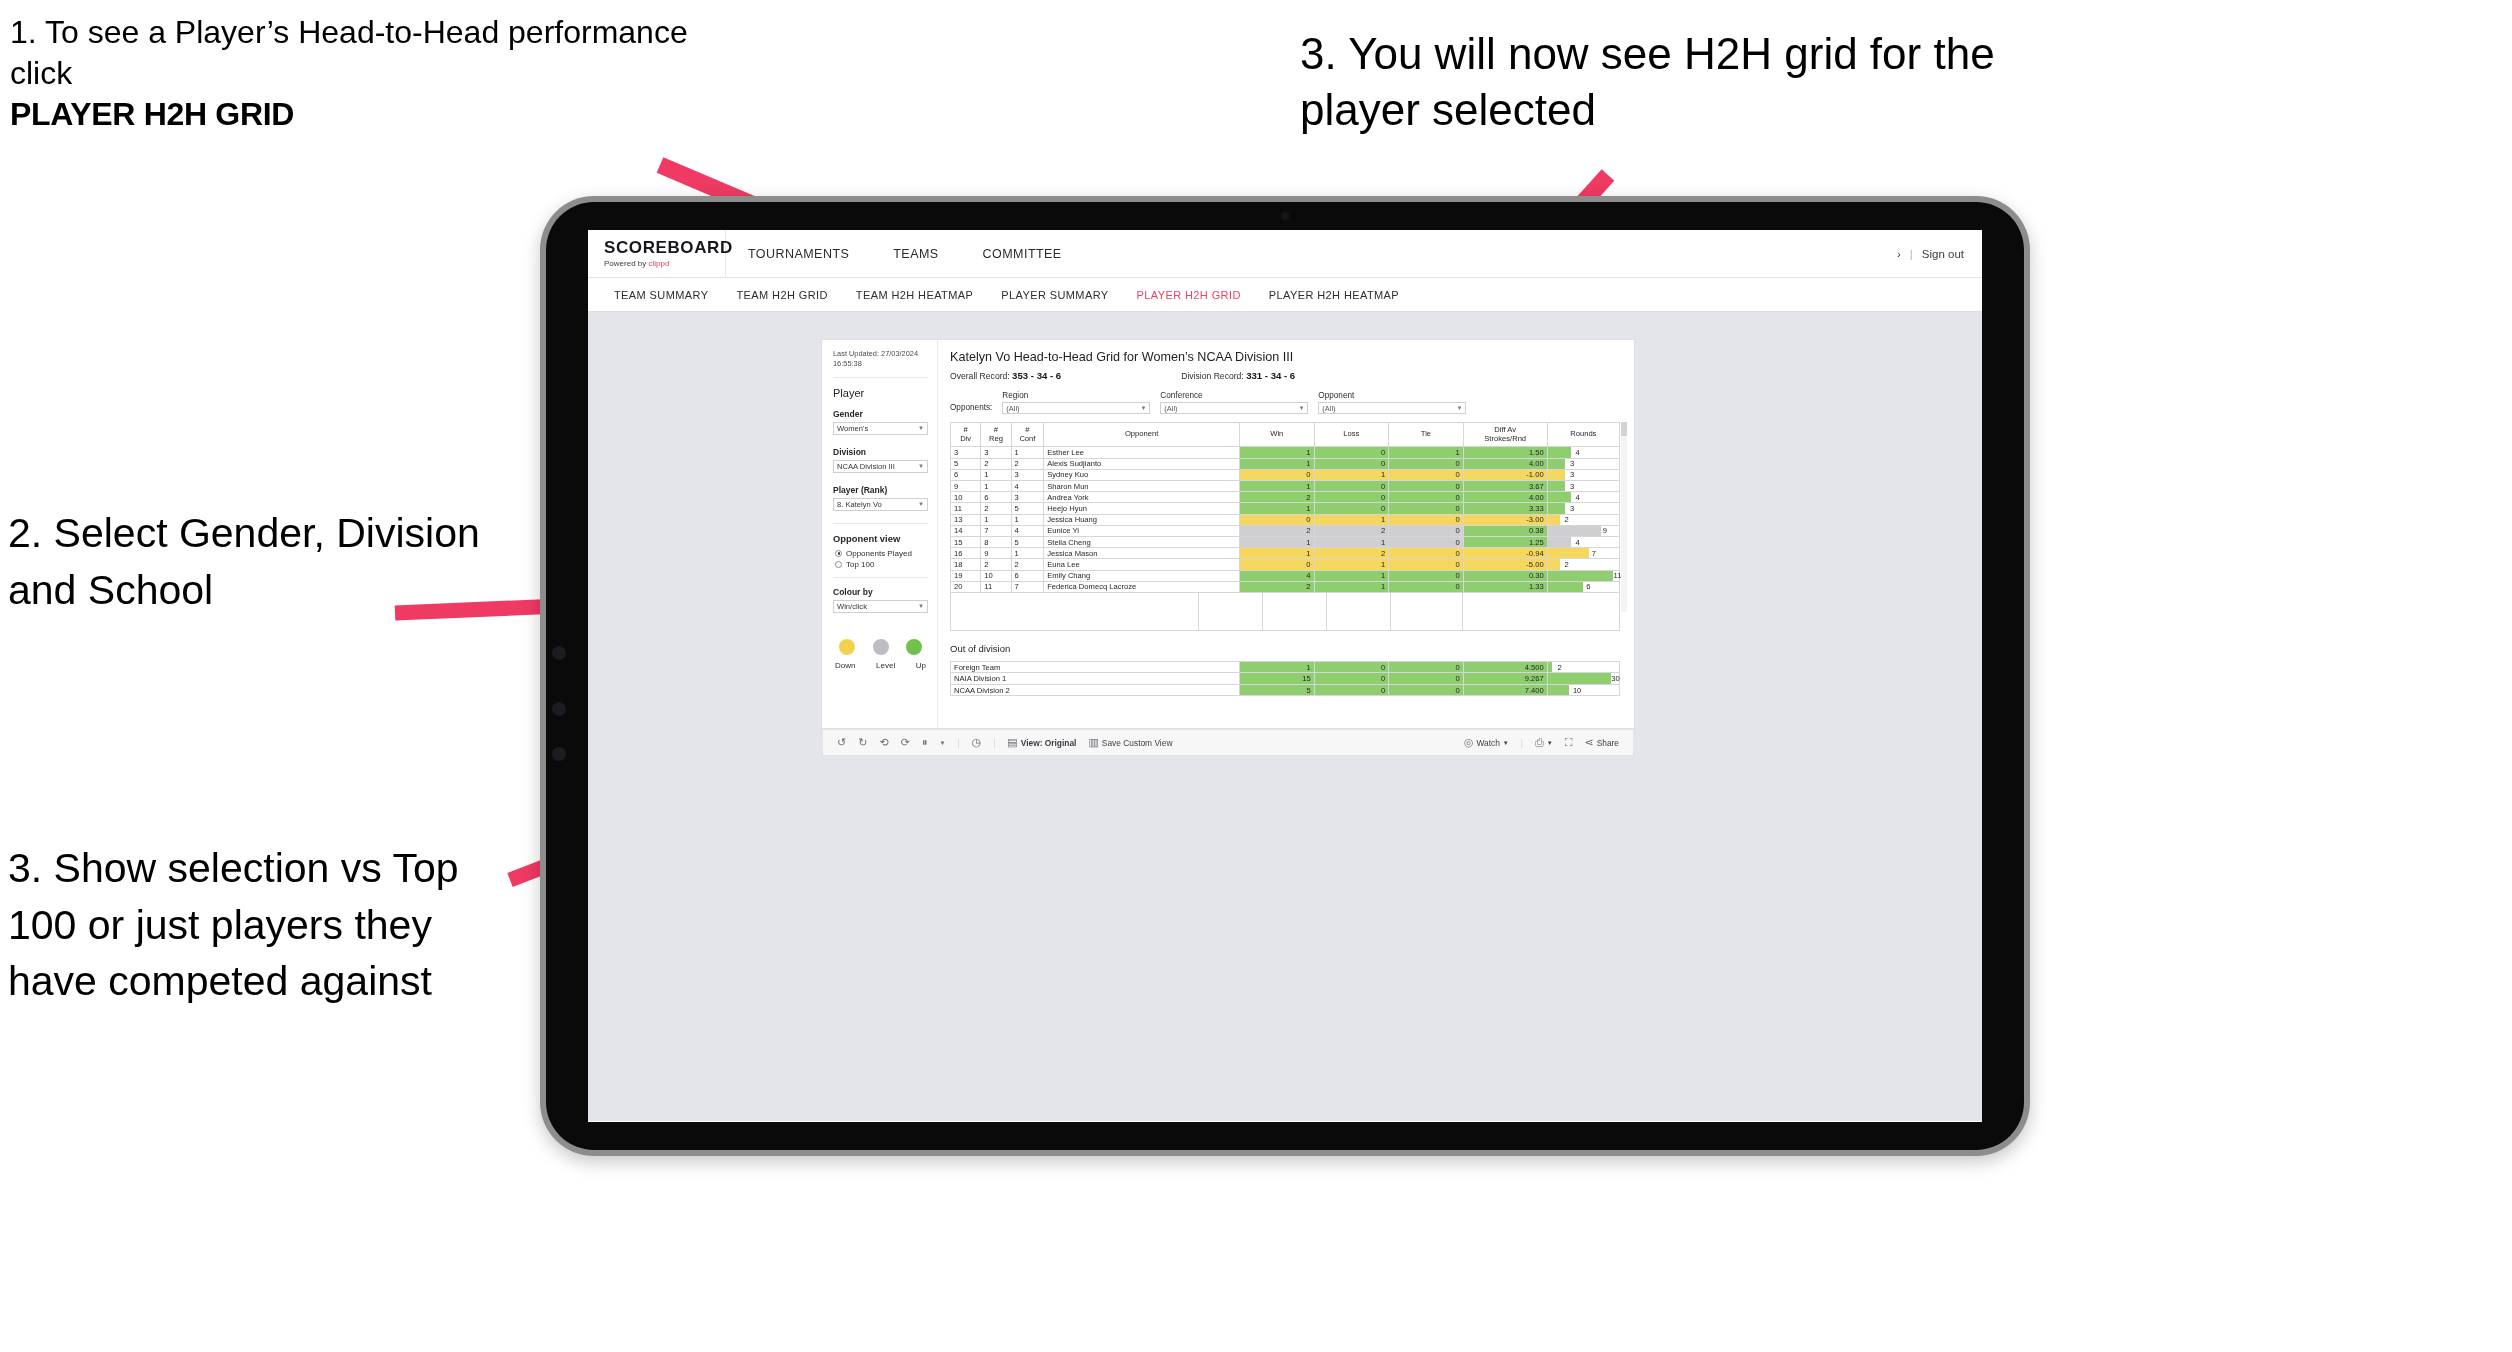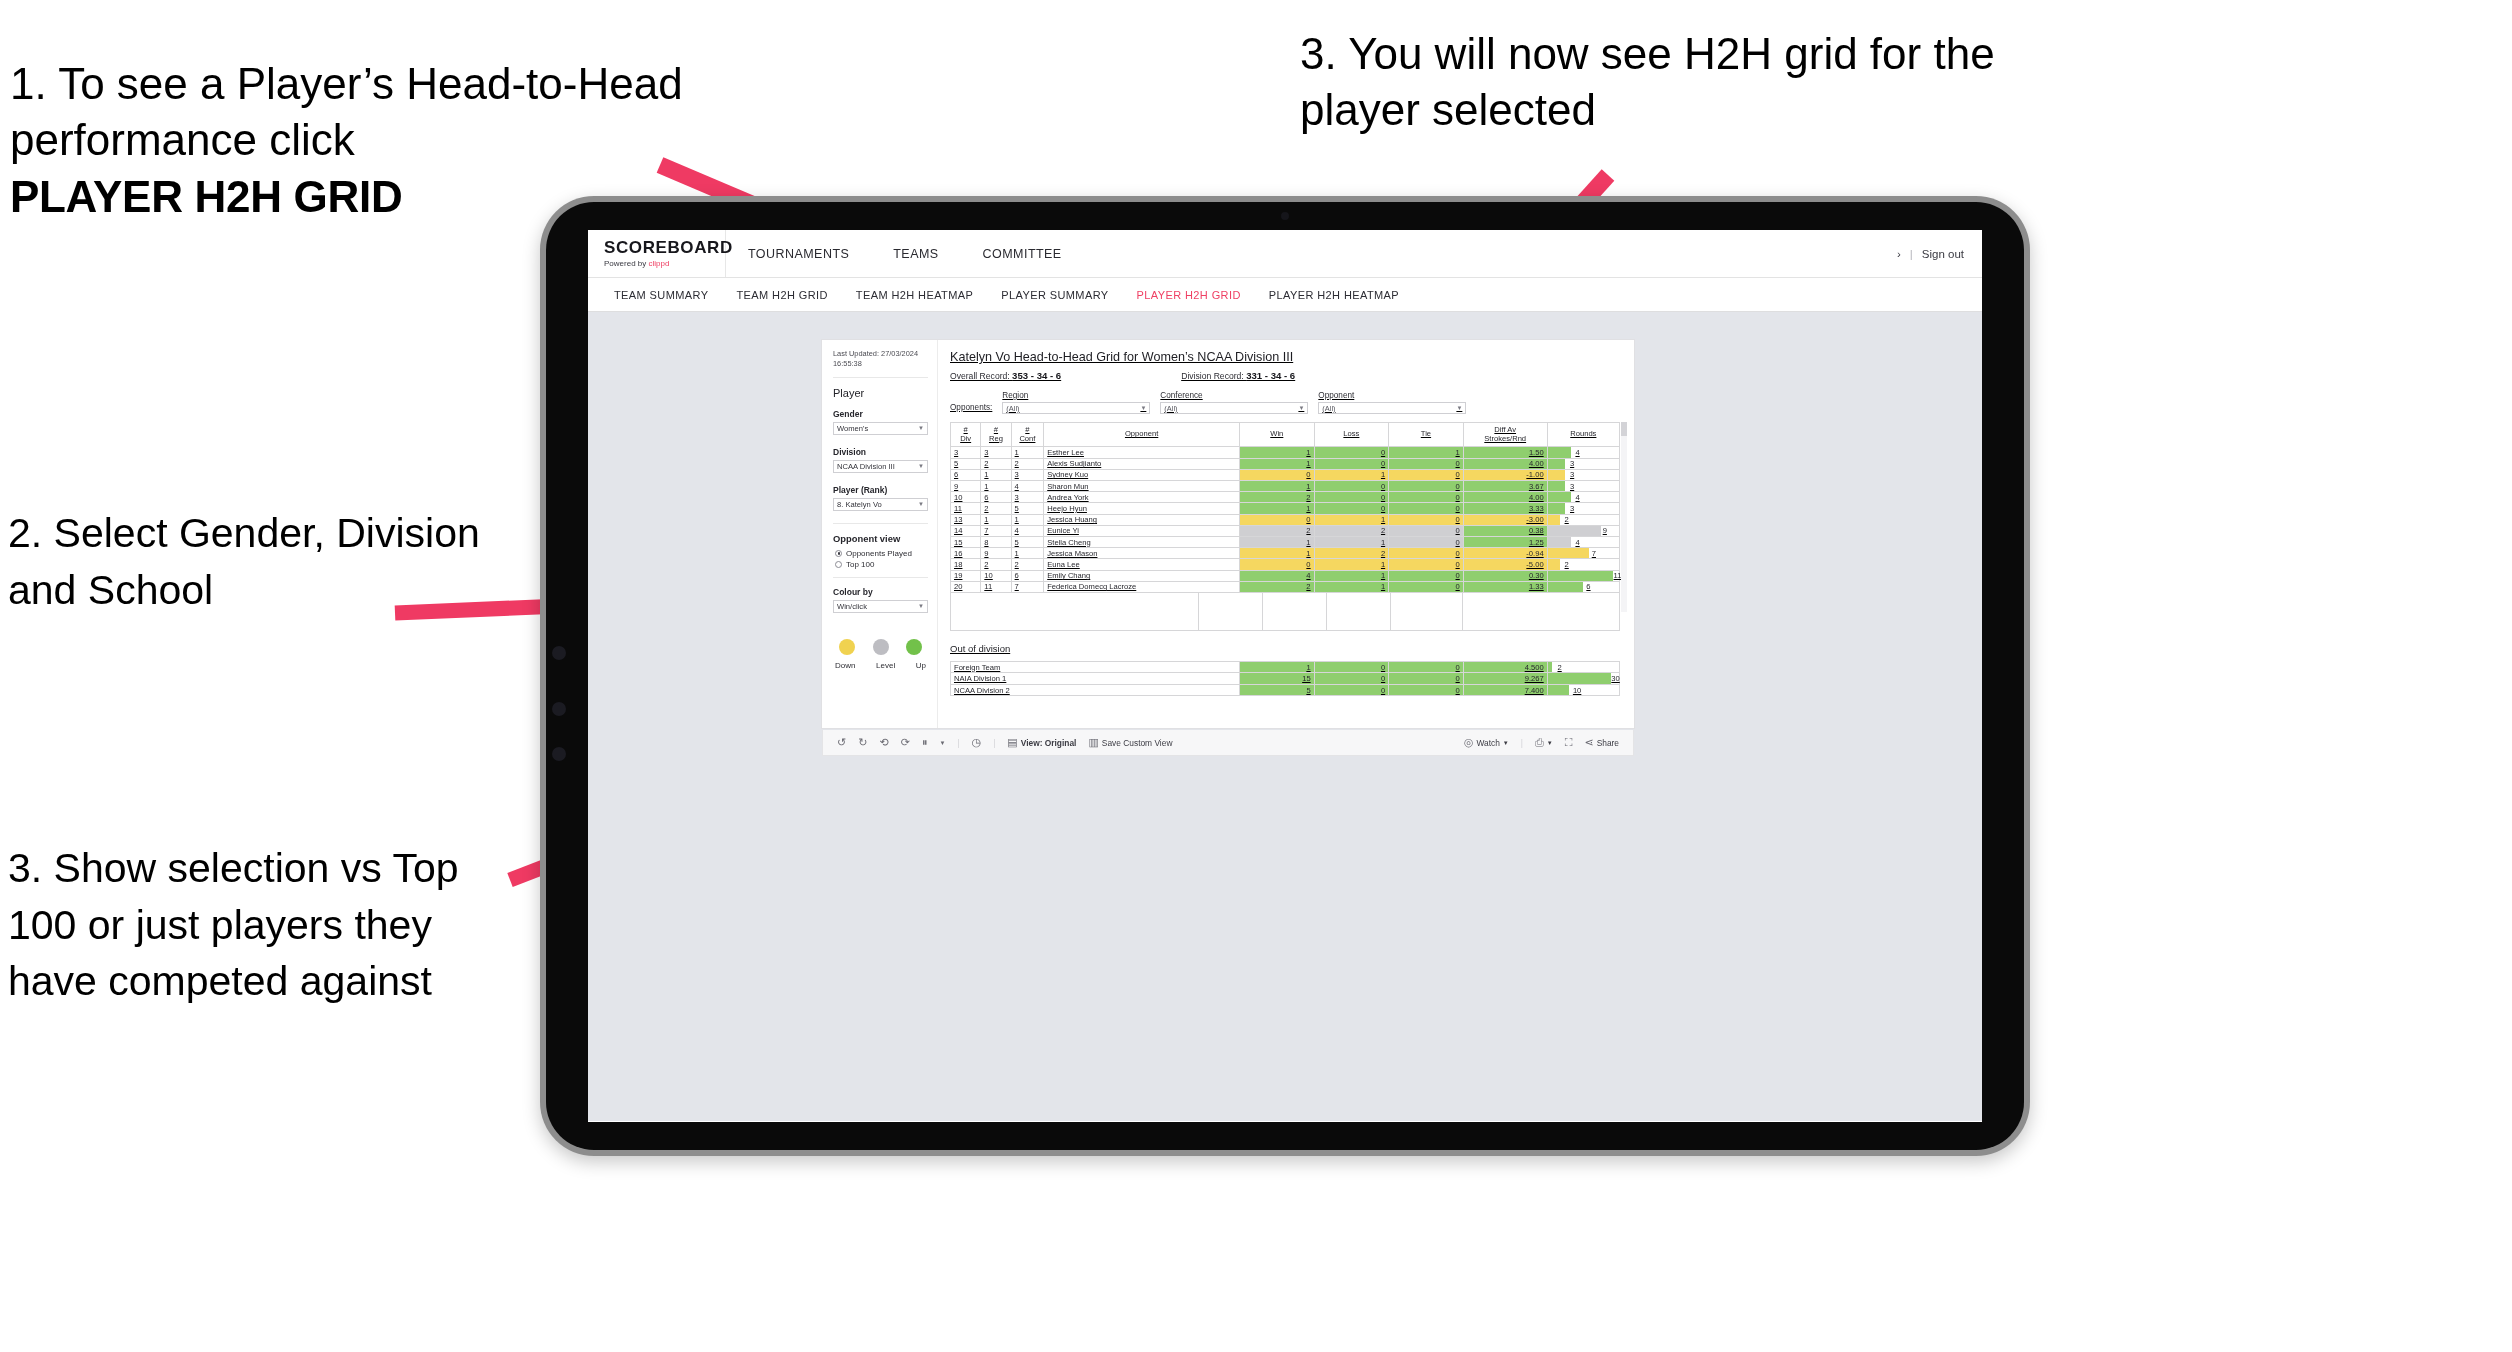--- a/index.html
+++ b/index.html
@@ -8,21 +8,21 @@
   body {
     width:2512px; height:1352px;
     background:#ffffff;
     font-family:"Liberation Sans", sans-serif;
     position:relative;
     overflow:hidden;
   }
 
   
   .callout { position:absolute; color:#000; line-height:1.28; }
-  #callout-1 { left:10px;  top:12px;  width:740px; font-size:44px;margin-top:44px; }
+  #callout-1 { left:10px;  top:12px;  width:740px; font-size:32px; }
   #callout-1 .bold { font-weight:bold; display:block; letter-spacing:-0.3px; }
   #callout-3top { left:1300px; top:26px; width:800px; font-size:44px; }
   #callout-2 { left:8px; top:505px; width:480px; font-size:41px; line-height:1.38; }
   #callout-3left { left:8px; top:840px; width:520px; font-size:41px; line-height:1.38; }
 
   .arrow-svg { position:absolute; left:0; top:0; width:2512px; height:1352px; pointer-events:none; }
 
   
   #tablet {
     position:absolute; left:540px; top:196px;
@@ -127,21 +127,21 @@
   .radio.on::after {
     content:""; position:absolute; left:1.5px; top:1.5px;
     width:2.5px; height:2.5px; border-radius:50%; background:#3a3a42;
   }
   #legend { margin-top:26px; }
   #legend .dots { display:flex; justify-content:space-between; padding:0 6px; }
   #legend .dot { width:16px; height:16px; border-radius:50%; }
   #legend .labels { display:flex; justify-content:space-between; padding:0 2px; margin-top:6px; font-size:8px; color:#2d2d33;}
 
   
-  #main { flex:1; padding:10px 14px 8px 12px; min-width:0; position:relative;text-decoration:underline; }
+  #main { flex:1; padding:10px 14px 8px 12px; min-width:0; position:relative; }
   #viz-title { font-size:12.6px; color:#1d1d22; margin-bottom:6px; }
   #records { display:flex; font-size:8.6px; color:#2c2c33; margin-bottom:10px; }
   #records .rec { margin-right:0; }
   #records .rec b { font-size:9.6px; color:#15151a; }
   #records .rec:nth-child(2) { margin-left:120px; }
 
   #opp-filters { display:flex; align-items:flex-end; gap:10px; margin-bottom:8px; }
   #opp-filters .opp-lab { font-size:8.2px; color:#2d2d33; padding-bottom:2px; }
   .opp-group { width:148px; }
   .opp-group .ogl { font-size:8.2px; color:#2d2d33; margin-bottom:2px; }

